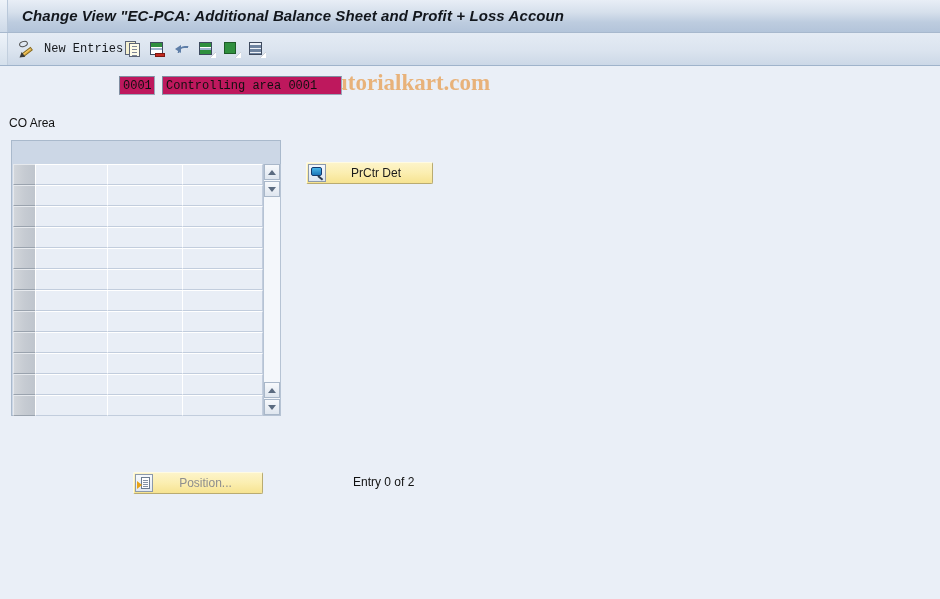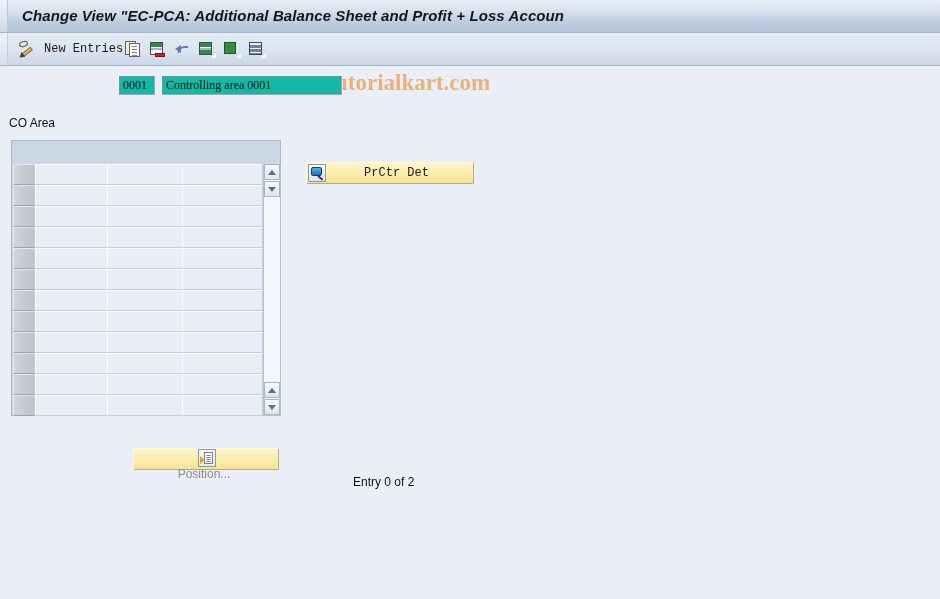--- a/index.html
+++ b/index.html
@@ -109,25 +109,25 @@
     left: 9px;
     top: 79px;
     font-size: 12px;
     color: #111;
     white-space: nowrap;
     margin-top: 37px;
   }
   .inp {
     position: absolute;
     box-sizing: border-box;
-    background: #14b8a6;
+    background: #be185d;
     border: 1px solid #9aa7b8;
     border-top-color: #7f8da0;
     border-left-color: #7f8da0;
-    font-family: Liberation Serif, serif;
+    font-family: Liberation Mono, monospace;
     font-size: 12px;
     color: #101010;
     padding: 0 3px;
     line-height: 17px;
     height: 19px;
     outline: none;
   }
   #coarea-code { left: 119px; top: 76px; width: 36px; }
   #coarea-desc { left: 162px; top: 76px; width: 180px; }
 
@@ -286,21 +286,21 @@
     border-left-color: #fffbe3;
     border-radius: 2px;
     font-size: 12px;
     color: #1a1a1a;
     cursor: default;
     display: flex;
     align-items: center;
   }
   #prctr-det-button {
     left: 306px; top: 162px;
-    width: 168px; height: 22px; font-family: Liberation Mono, monospace;
+    width: 127px; height: 22px;
   }
   .prctr-text {
     flex: 1;
     text-align: center;
     padding-right: 6px;
     white-space: nowrap;
   }
   .btn-ico {
     width: 18px; height: 18px;
     margin-left: 1px;
@@ -323,22 +323,22 @@
     position: absolute;
     left: 9px; top: 10px;
     width: 6px; height: 2px;
     background: #2b3a4d;
     transform: rotate(40deg);
     transform-origin: left center;
   }
 
   
   #position-button {
-    left: 133px; top: 448px;
-    width: 146px; height: 22px; flex-direction: column;
+    left: 133px; top: 472px;
+    width: 130px; height: 22px;
   }
   .pos-text {
     flex: 1;
     text-align: center;
     padding-right: 4px;
     color: #8e8e8e;
     white-space: nowrap;
   }
   .pos-ico {
     width: 18px; height: 18px;

